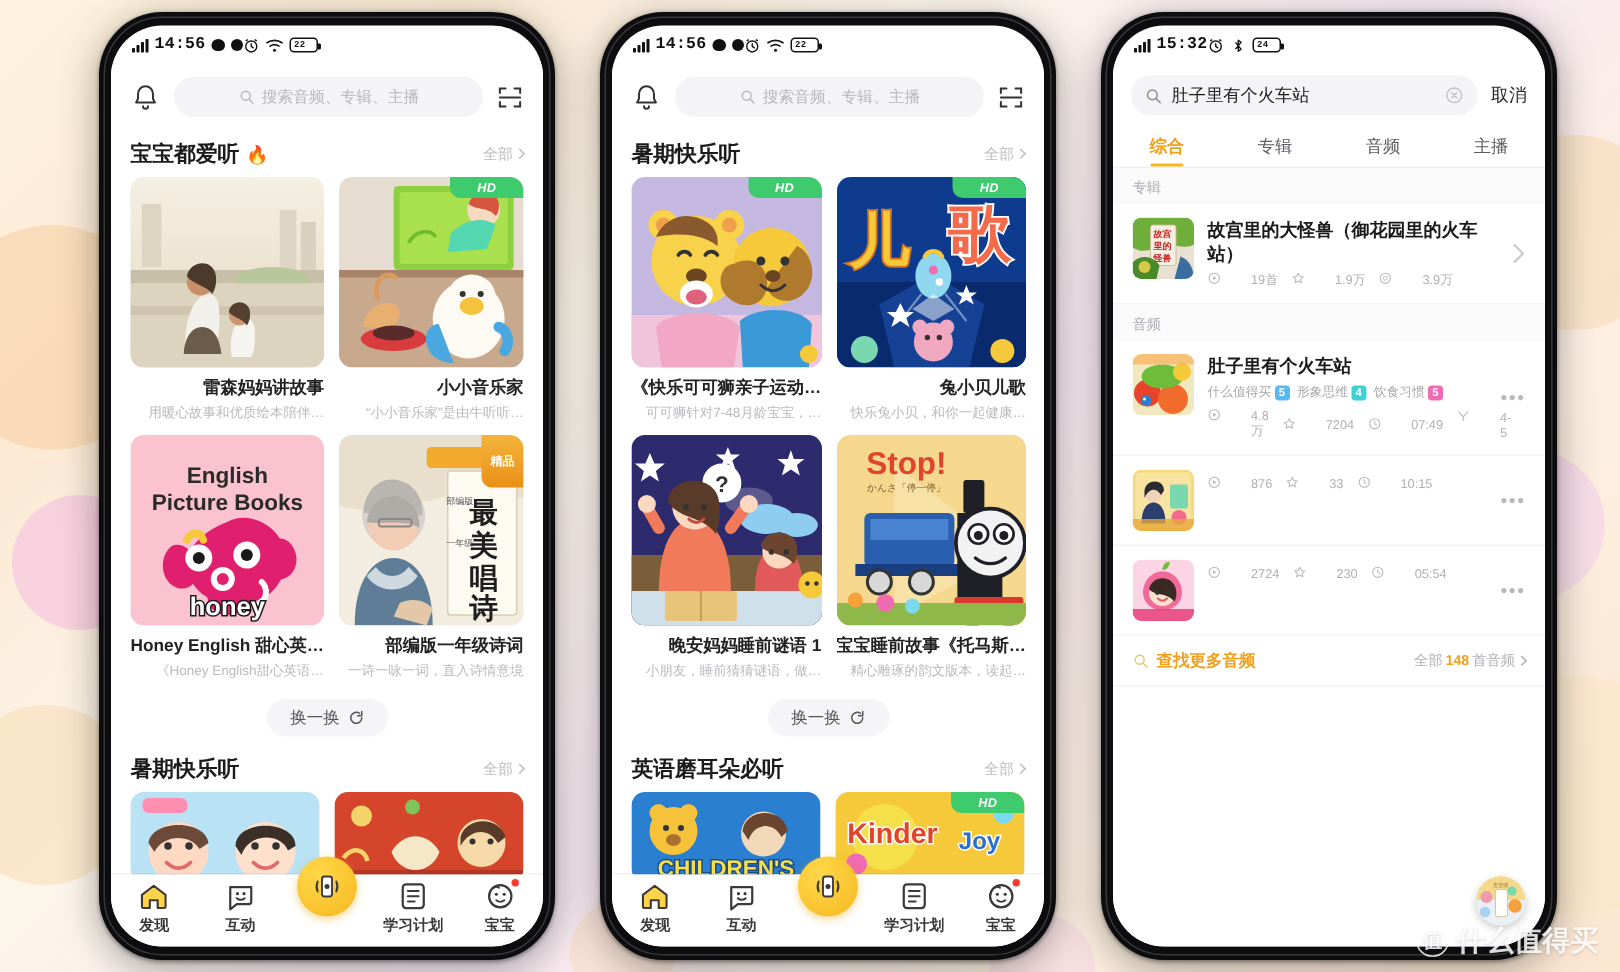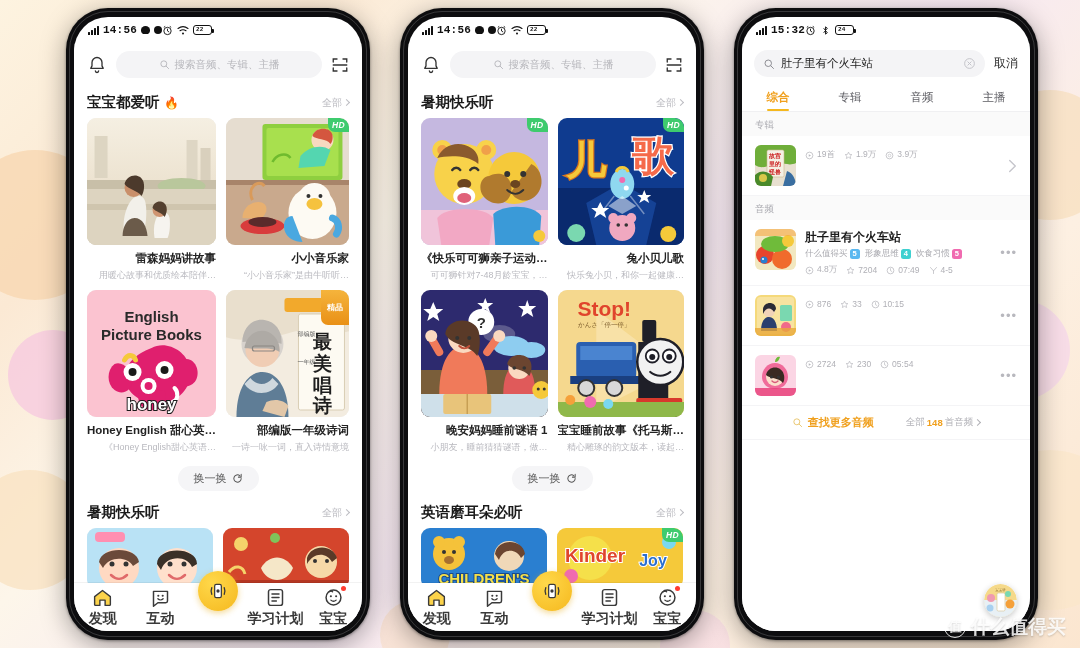--- a/index.html
+++ b/index.html
@@ -84,21 +84,21 @@
 
   .grid { display:grid; grid-template-columns:1fr 1fr; gap:8px 10px; padding: 0 13px; }
   .card { display:flex; flex-direction:column; }
   .thumb {
     position:relative; width:100%; height:127px; border-radius:9px; overflow:hidden;
     background:#eee;
   }
   .thumb.small { height:60px; }
   .badge-hd {
     position:absolute; top:0; right:0; background:#3ecb6e; color:#fff;
-    font-size:8.5px; font-weight:700; font-style:italic; padding:2px 4px;
+    font-size:8.5px; font-weight:700; font-style:italic; padding:2px 18px;
     border-radius:0 9px 0 7px; letter-spacing:.3px;
   }
   .badge-jp {
     position:absolute; top:0; right:0;
     background:linear-gradient(180deg,#f5b43c,#e99016); color:#fff;
     font-size:8px; font-weight:700; padding:12px 6px; border-radius:0 9px 0 7px;
   }
   .card-title { font-size:11.5px; font-weight:700; color:#222; margin-top:6px;
     white-space:nowrap; overflow:hidden; text-overflow:ellipsis; }
   .card-sub { font-size:9px; color:#b9b9bf; margin-top:3px;
@@ -112,21 +112,21 @@
   .refresh-ic { width:11px;height:11px; }
 
   
   .bottomnav {
     flex:0 0 auto; height:48px; background:#fff; display:flex; align-items:flex-start;
     justify-content:space-around; padding-top:4px; position:relative;
     box-shadow:0 -1px 0 rgba(0,0,0,.05);
   }
   .nav-item { width:20%; display:flex; flex-direction:column; align-items:center; gap:2px; position:relative;}
   .nav-ic { width:21px; height:21px; }
-  .nav-label { font-size:14px; color:#3a3a3a; font-weight:600; }
+  .nav-label { font-size:10px; color:#3a3a3a; font-weight:600; }
   .nav-center { position:relative; }
   .nav-center .fab {
     position:absolute; top:-16px; left:50%; transform:translateX(-50%);
     width:40px;height:40px;border-radius:50%;
     background:radial-gradient(circle at 35% 30%, #ffd84a, #f5b81e);
     box-shadow:0 2px 6px rgba(230,170,20,.45);
     display:flex;align-items:center;justify-content:center;
   }
   .nav-dot { position:absolute; top:-1px; right:16px; width:5px;height:5px;border-radius:50%;background:#ff3b30; }
 
@@ -150,26 +150,26 @@
   .res-scroll { flex:1; overflow:hidden; background:#fff; }
   .group-label { font-size:9.5px; color:#acacb2; padding:7px 13px 4px; background:#fafafa;}
   .res-row { display:flex; gap:9px; padding:9px 13px; align-items:flex-start; border-bottom:1px solid #f4f4f6;}
   .res-thumb { width:41px;height:41px;border-radius:6px;flex:0 0 41px; overflow:hidden; position:relative;}
   .res-body { flex:1; min-width:0; }
   .res-title { font-size:12px; color:#1a1a1a; font-weight:600; line-height:1.35; }
   .res-tags { display:flex; align-items:center; gap:5px; margin-top:3px; flex-wrap:wrap;}
   .res-tag { font-size:8.5px; color:#a9a9af; display:flex; align-items:center; gap:2px;}
   .tag-num { color:#fff; font-size:7.5px; font-weight:700; border-radius:2.5px; padding:0 3px; line-height:10px;}
   .res-stats { display:flex; align-items:center; gap:9px; margin-top:4px; }
-  .stat { font-size:8.5px; color:#b0b0b6; display:flex; align-items:center; gap:3px;}
+  .stat { font-size:8.5px; color:#b0b0b6; display:flex; gap:20px;}
   .stat svg { flex:0 0 auto; }
   .row-more { flex:0 0 auto; color:#b8b8be; font-size:13px; letter-spacing:1px; align-self:center;}
   .row-chev { flex:0 0 auto; color:#c6c6cc; align-self:center;}
   .more-audio {
-    display:flex; align-items:center; justify-content:center;
+    display:flex; align-items:center; justify-content:space-between;
     padding:9px 13px; border-bottom:1px solid #f4f4f6;gap:32px;
   }
   .more-left { display:flex; align-items:center; gap:5px; font-size:11px; color:#f0a01e; font-weight:600;}
   .more-right { font-size:9.5px; color:#b0b0b6; display:flex;align-items:center;gap:2px;}
   .more-right b { color:#f0a01e; }
   .empty-fill { background:#fafafa; flex:1; }
   .float-player {
     position:absolute; right:13px; bottom:14px; width:33px;height:33px;border-radius:50%;
     overflow:hidden; box-shadow:0 2px 6px rgba(0,0,0,.22);
   }
@@ -832,20 +832,21 @@
             <rect x="12" y="5" width="17" height="27" rx="1.5" fill="#f5f0e4" stroke="#c9b98f" stroke-width=".6"></rect>
             <text x="20" y="13" font-family="Liberation Serif, serif" font-size="6" font-weight="700" fill="#c22" text-anchor="middle">故宫</text>
             <text x="20" y="21" font-family="Liberation Serif, serif" font-size="6" font-weight="700" fill="#c22" text-anchor="middle">里的</text>
             <text x="20" y="29" font-family="Liberation Serif, serif" font-size="6" font-weight="700" fill="#c22" text-anchor="middle">怪兽</text>
             <path d="M0 30c6-6 14-4 18 2l-2 9H0z" fill="#4a8a2a"></path>
             <circle cx="8" cy="33" r="4" fill="#d8c84a"></circle>
             <path d="M32 26c6 2 9 9 9 15H28z" fill="#3a6ea0"></path>
           </svg>
         </div>
         <div class="res-body">
+          <div class="res-title">故宫里的大怪兽（御花园里的火车站）</div>
           <div class="res-stats">
             <span class="stat">
               <svg width="9" height="9" viewBox="0 0 24 24">
                   <circle cx="12" cy="12" r="9" fill="none" stroke="#b8b8be" stroke-width="2"></circle>
                   <path d="M10 8.5l6 3.5-6 3.5z" fill="#b8b8be"></path>
                 </svg>
               <span>19首</span>
             </span>
             <span class="stat">
               <svg width="9" height="9" viewBox="0 0 24 24">

